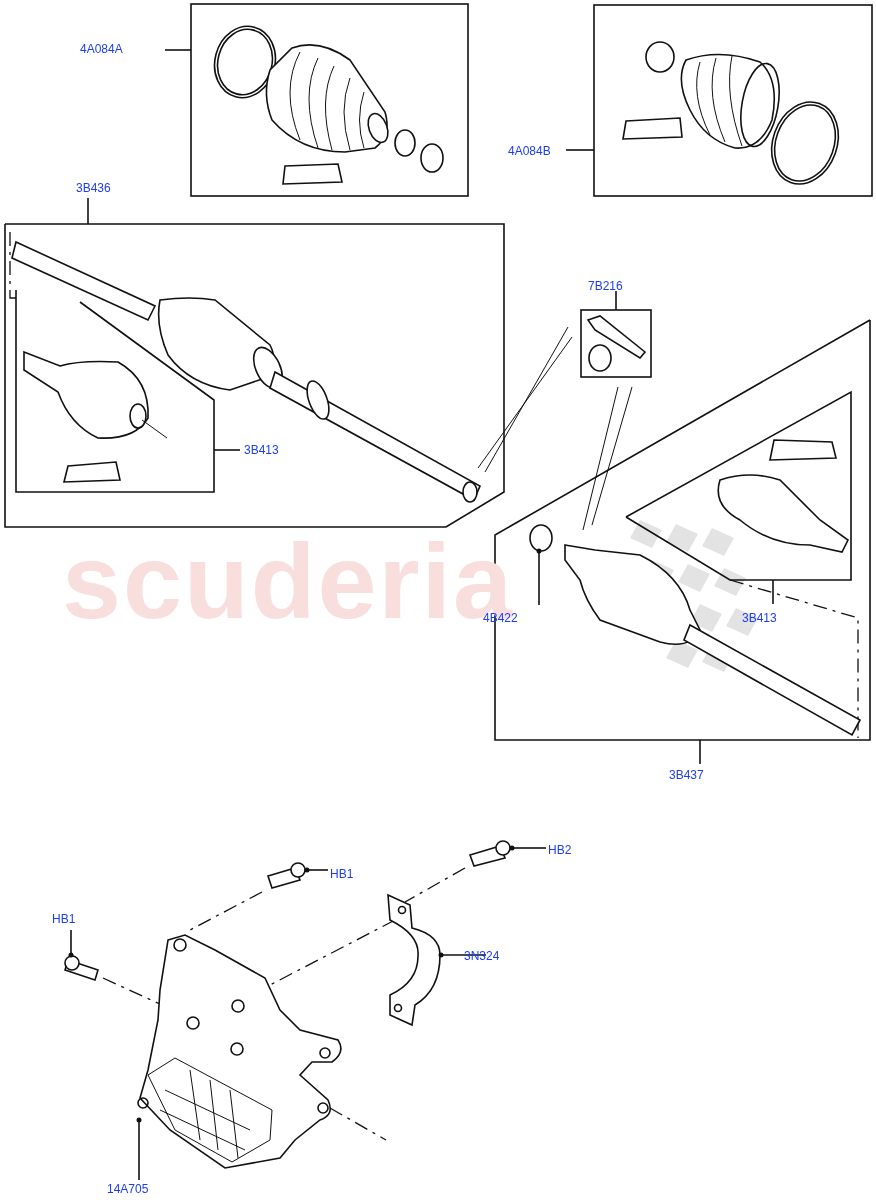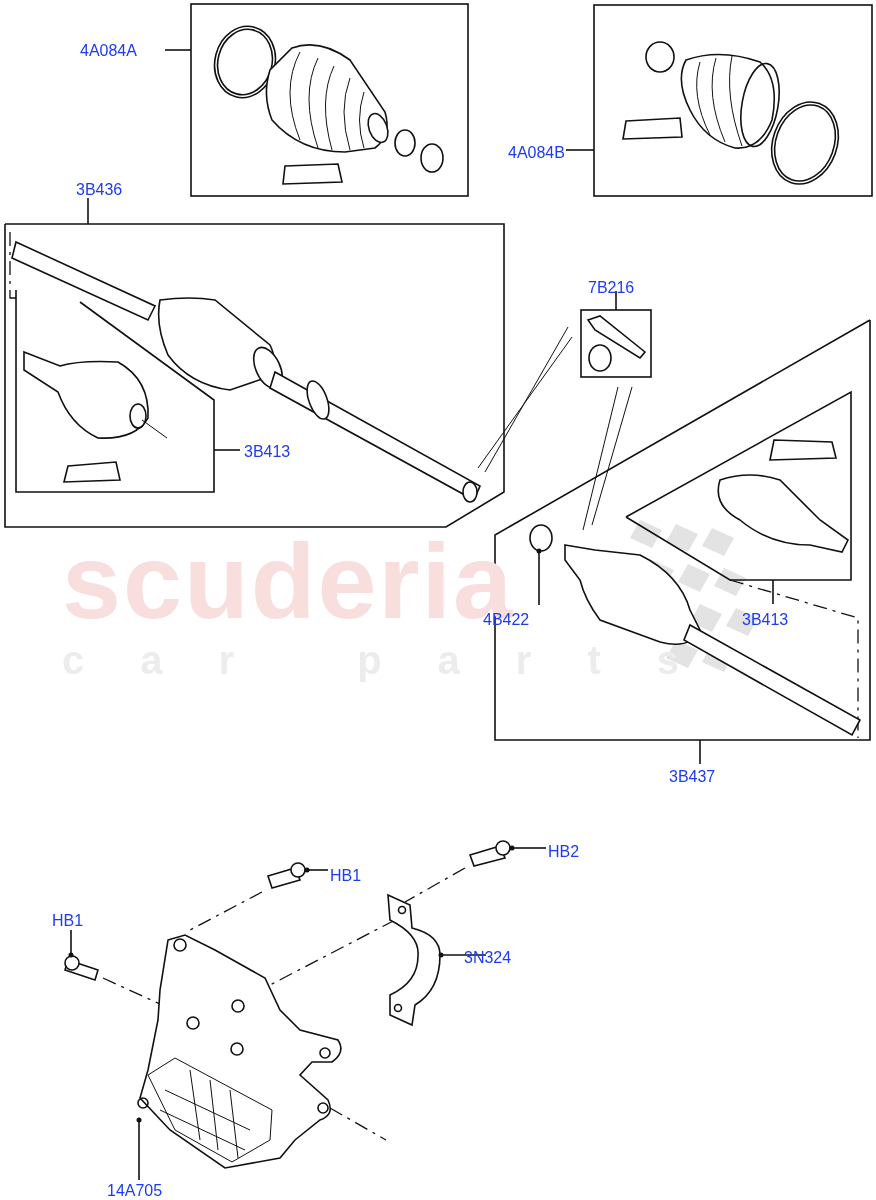--- a/index.html
+++ b/index.html
@@ -1,21 +1,21 @@
 <!DOCTYPE html>
 <html><head>
 <meta charset="utf-8">
 <style>
   html,body{margin:0;padding:0;background:#ffffff;}
   body{width:876px;height:1200px;position:relative;overflow:hidden;font-family:"Liberation Sans",sans-serif;}
   #diagram{position:absolute;left:0;top:0;width:876px;height:1200px;}
   .wm{position:absolute;font-family:"Liberation Sans",sans-serif;font-weight:bold;pointer-events:none;}
   .wm-main{left:62px;top:528px;font-size:106px;color:#f9dede;letter-spacing:2px;line-height:1;}
   .wm-sub{left:62px;top:640px;font-size:40px;color:#ececec;letter-spacing:56px;line-height:1;}
-  .lbl{position:absolute;color:#1c3cf0;font-size:16px;line-height:1;white-space:nowrap;cursor:pointer;}
+  .lbl{position:absolute;color:#1c3cf0;font-size:12px;line-height:1;white-space:nowrap;cursor:pointer;}
   svg .ln{stroke:#111;stroke-width:1.6;fill:none;}
   svg .thin{stroke:#111;stroke-width:1;fill:none;}
   svg .part{stroke:#111;stroke-width:1.6;fill:#fff;}
   svg .dash{stroke:#111;stroke-width:1.3;fill:none;stroke-dasharray:14 6 3 6;}
   svg .dot{fill:#111;}
   svg .chk{fill:#e3e3e3;}
 </style>
 </head>
 <body>
 
@@ -137,21 +137,20 @@
     <circle class="dot" cx="139" cy="1120" r="2.5"></circle>
     <path class="part" d="M388,895 L410,905 L412,928 Q440,935 440,955 Q440,990 415,1005 L412,1025 L390,1015 L390,995 Q418,982 418,956 Q420,935 390,920 Z"></path>
     <circle class="ln" cx="402" cy="910" r="3.5"></circle>
     <circle class="ln" cx="398" cy="1008" r="3.5"></circle>
     <circle class="dot" cx="441" cy="955" r="2.5"></circle>
     <line class="ln" x1="443" y1="955" x2="486" y2="955"></line>
   </g>
 </svg>
 
 <div class="wm wm-main">scuderia</div>
-<div class="wm wm-sub">car parts</div>
 
 <span class="lbl" style="left:80px;top:43px">4A084A</span>
 <span class="lbl" style="left:508px;top:145px">4A084B</span>
 <span class="lbl" style="left:76px;top:182px">3B436</span>
 <span class="lbl" style="left:244px;top:444px">3B413</span>
 <span class="lbl" style="left:588px;top:280px">7B216</span>
 <span class="lbl" style="left:483px;top:612px">4B422</span>
 <span class="lbl" style="left:742px;top:612px">3B413</span>
 <span class="lbl" style="left:669px;top:769px">3B437</span>
 <span class="lbl" style="left:548px;top:844px">HB2</span>

